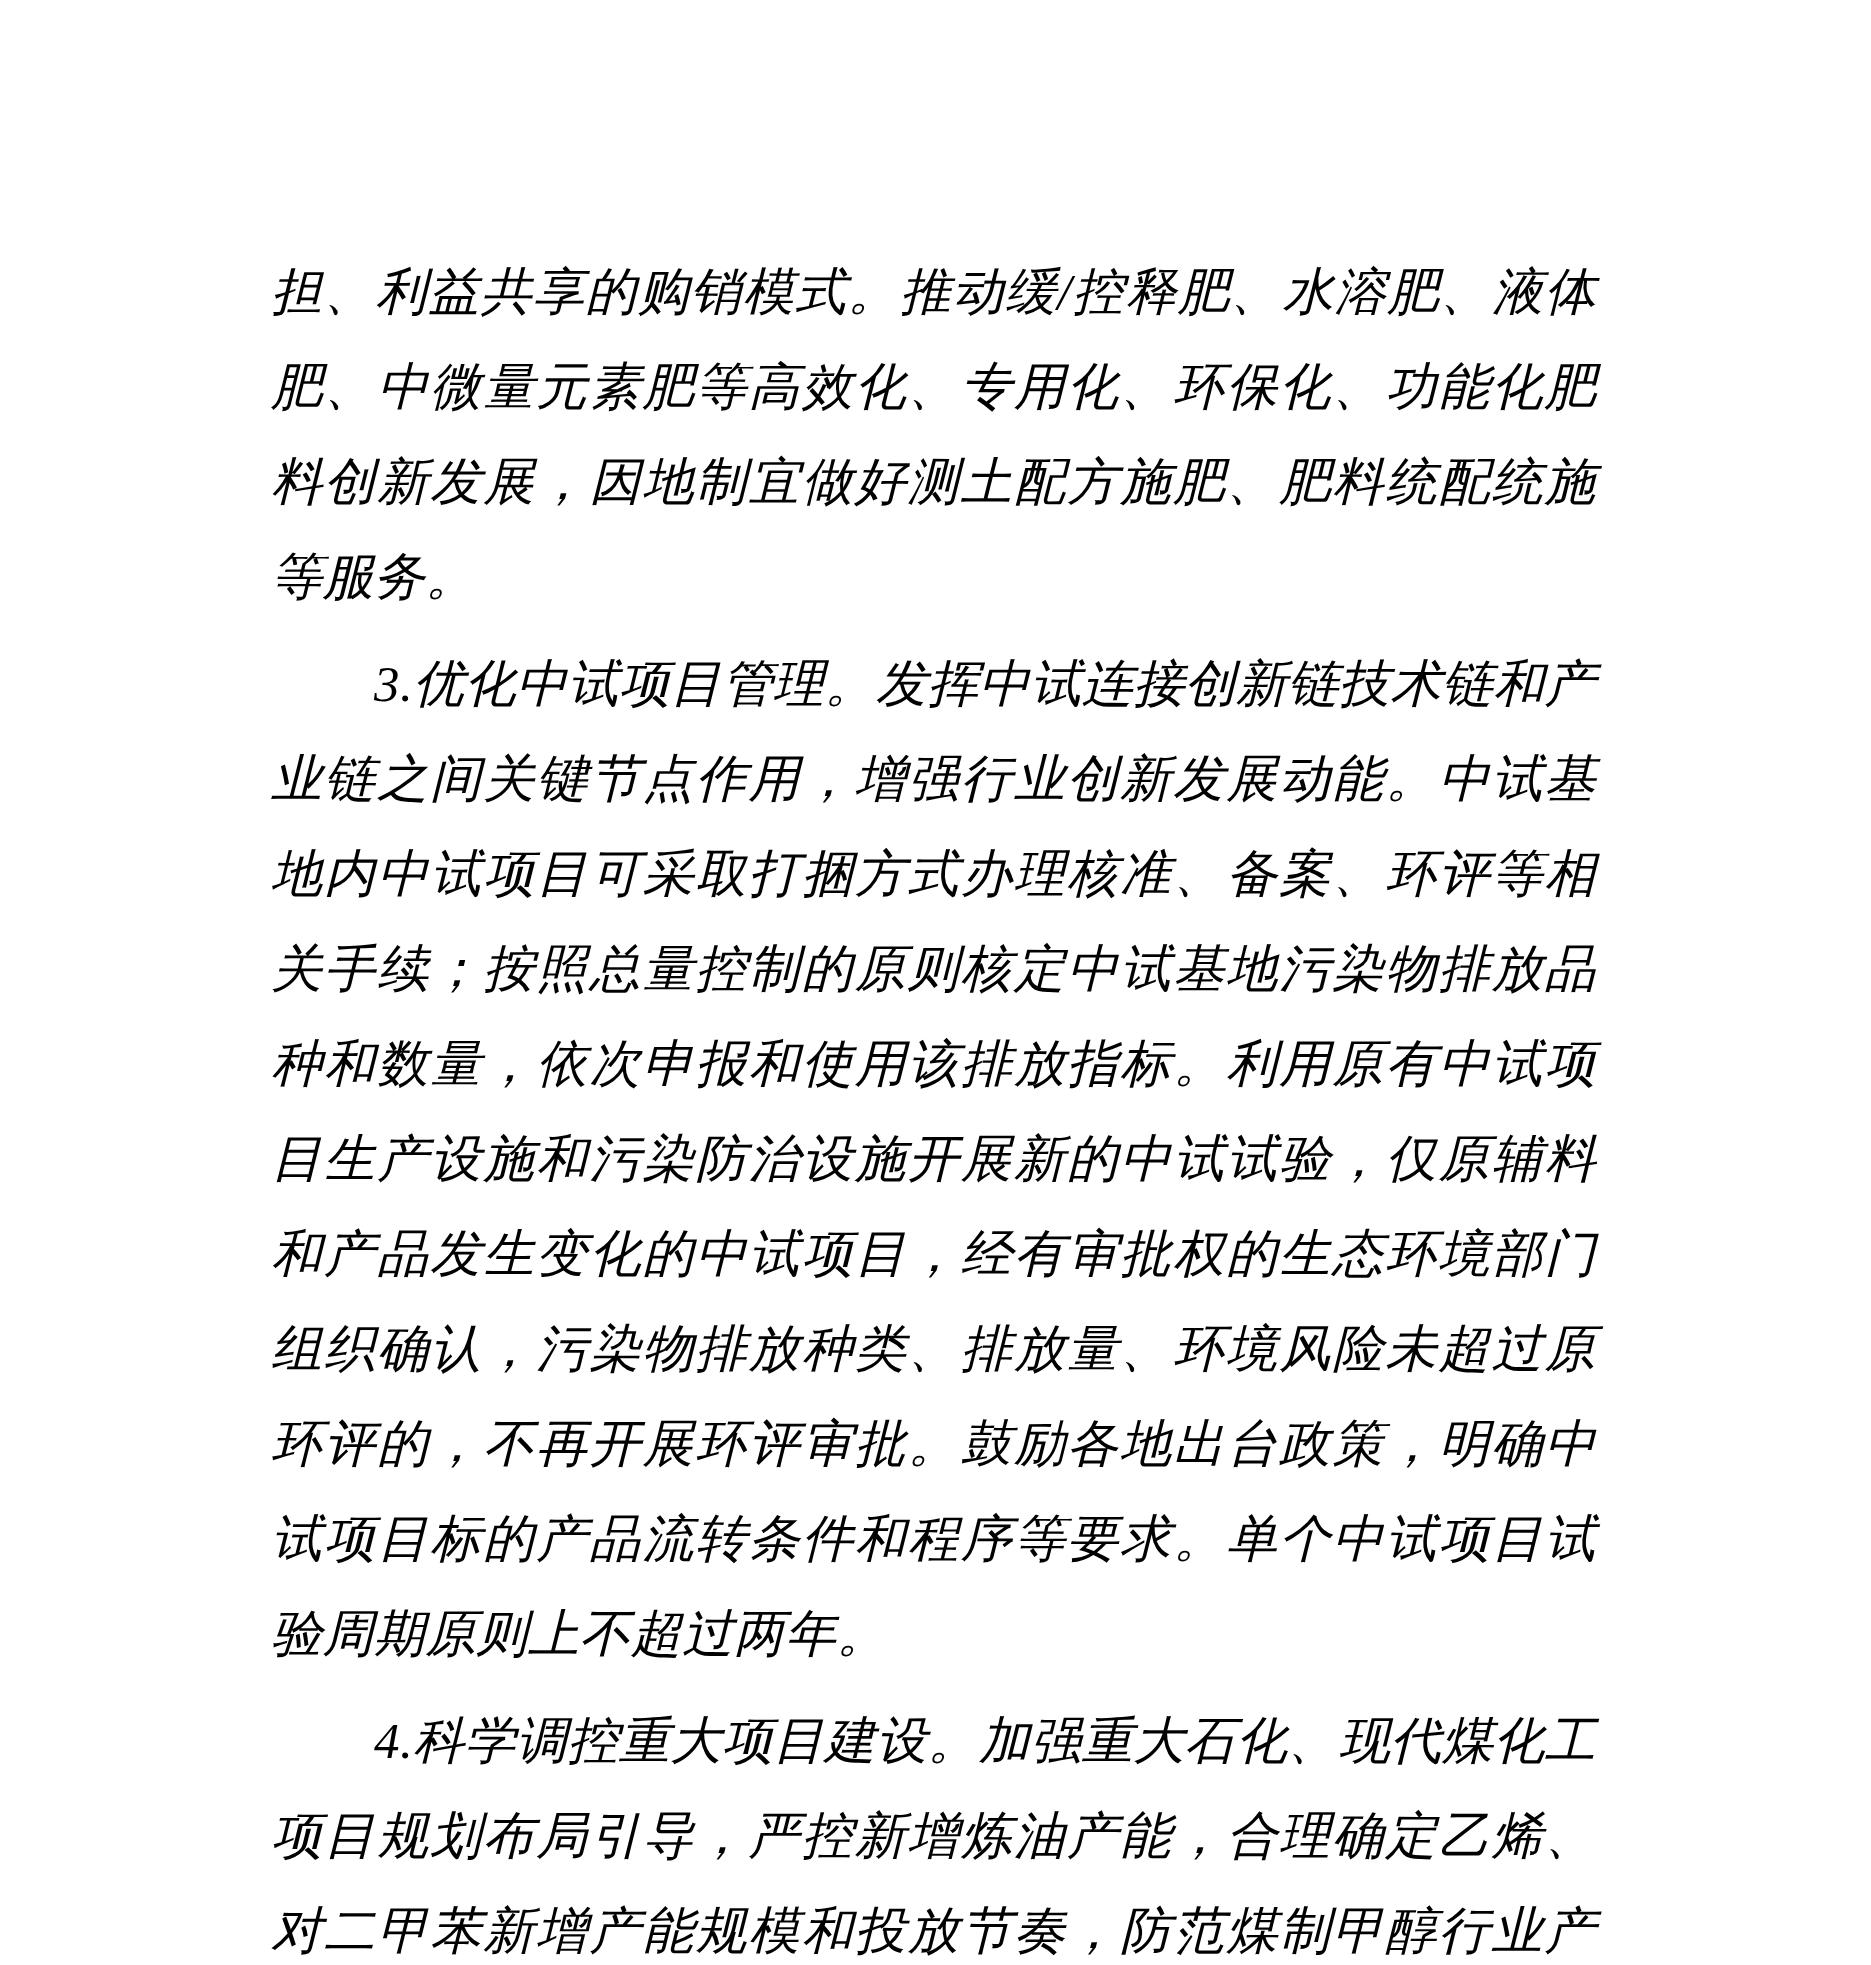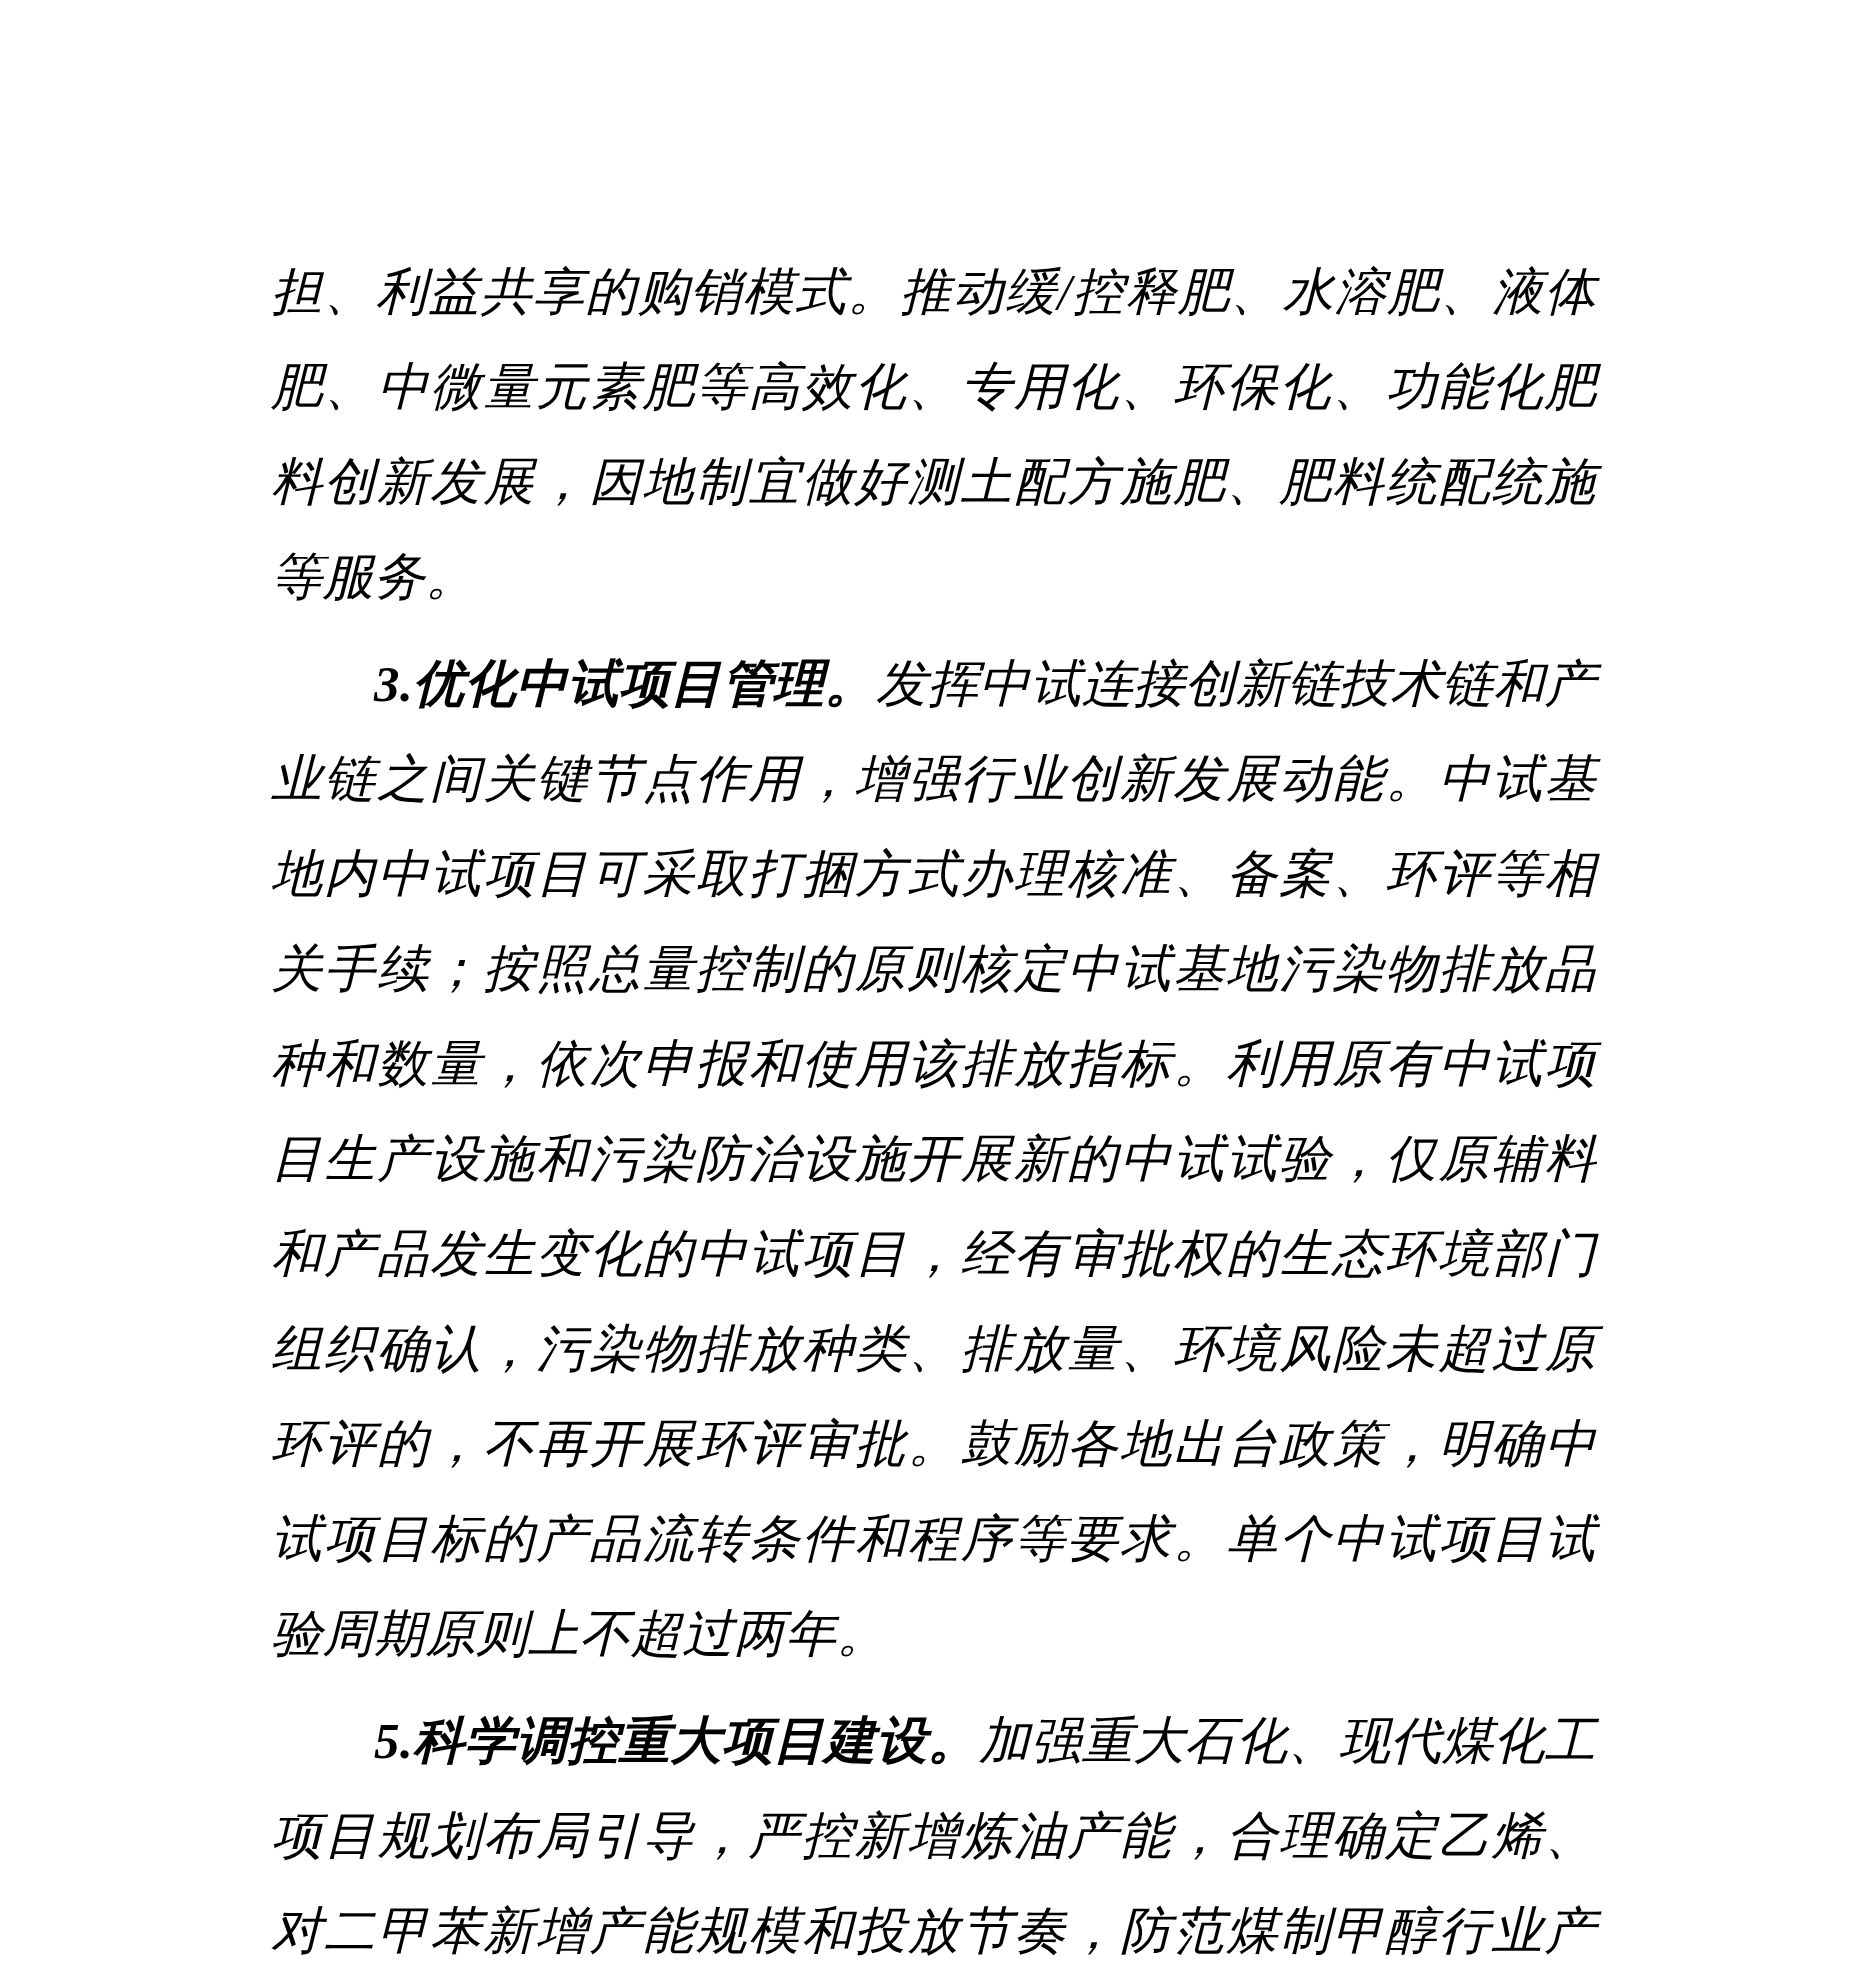--- a/index.html
+++ b/index.html
@@ -37,33 +37,33 @@
     letter-spacing: 0.4px;
   }
   .text-body p {
     margin: 12px;
     padding: 0;
   }
   .text-body p.indented {
     text-indent: 103px;
   }
   .lead {
-    font-weight: 700;
+    font-weight: 400;
   }
 </style>
 </head>
 <body>
 
 <div class="page">
   <div class="text-body">
     <p>
       <span class="lead"></span><span>担、利益共享的购销模式。推动缓/控释肥、水溶肥、液体肥、中微量元素肥等高效化、专用化、环保化、功能化肥料创新发展，因地制宜做好测土配方施肥、肥料统配统施等服务。</span>
     </p>
     <p class="indented">
       <span class="lead">3.优化中试项目管理。</span><span>发挥中试连接创新链技术链和产业链之间关键节点作用，增强行业创新发展动能。中试基地内中试项目可采取打捆方式办理核准、备案、环评等相关手续；按照总量控制的原则核定中试基地污染物排放品种和数量，依次申报和使用该排放指标。利用原有中试项目生产设施和污染防治设施开展新的中试试验，仅原辅料和产品发生变化的中试项目，经有审批权的生态环境部门组织确认，污染物排放种类、排放量、环境风险未超过原环评的，不再开展环评审批。鼓励各地出台政策，明确中试项目标的产品流转条件和程序等要求。单个中试项目试验周期原则上不超过两年。</span>
     </p>
     <p class="indented">
-      <span class="lead">5.科学调控重大项目建设。</span><span>加强重大石化、现代煤化工项目规划布局引导，严控新增炼油产能，合理确定乙烯、对二甲苯新增产能规模和投放节奏，防范煤制甲醇行业产能过剩风险。石化领域严格执行新建炼油项目产能减量置换要求，重点支持石化老旧装置改造、新技术产业化示范以及现有炼化企业“减油增化”项目；现代煤化工领域重点依托煤水资源相对丰富、环境容量较好地区，适度布局煤制油气、煤制化学品项目，开展煤化工与新能源耦合、先进材料、技</span>
+      <span class="lead">4.科学调控重大项目建设。</span><span>加强重大石化、现代煤化工项目规划布局引导，严控新增炼油产能，合理确定乙烯、对二甲苯新增产能规模和投放节奏，防范煤制甲醇行业产能过剩风险。石化领域严格执行新建炼油项目产能减量置换要求，重点支持石化老旧装置改造、新技术产业化示范以及现有炼化企业“减油增化”项目；现代煤化工领域重点依托煤水资源相对丰富、环境容量较好地区，适度布局煤制油气、煤制化学品项目，开展煤化工与新能源耦合、先进材料、技</span>
     </p>
   </div>
 
 </div>
 
 
 </body></html>

